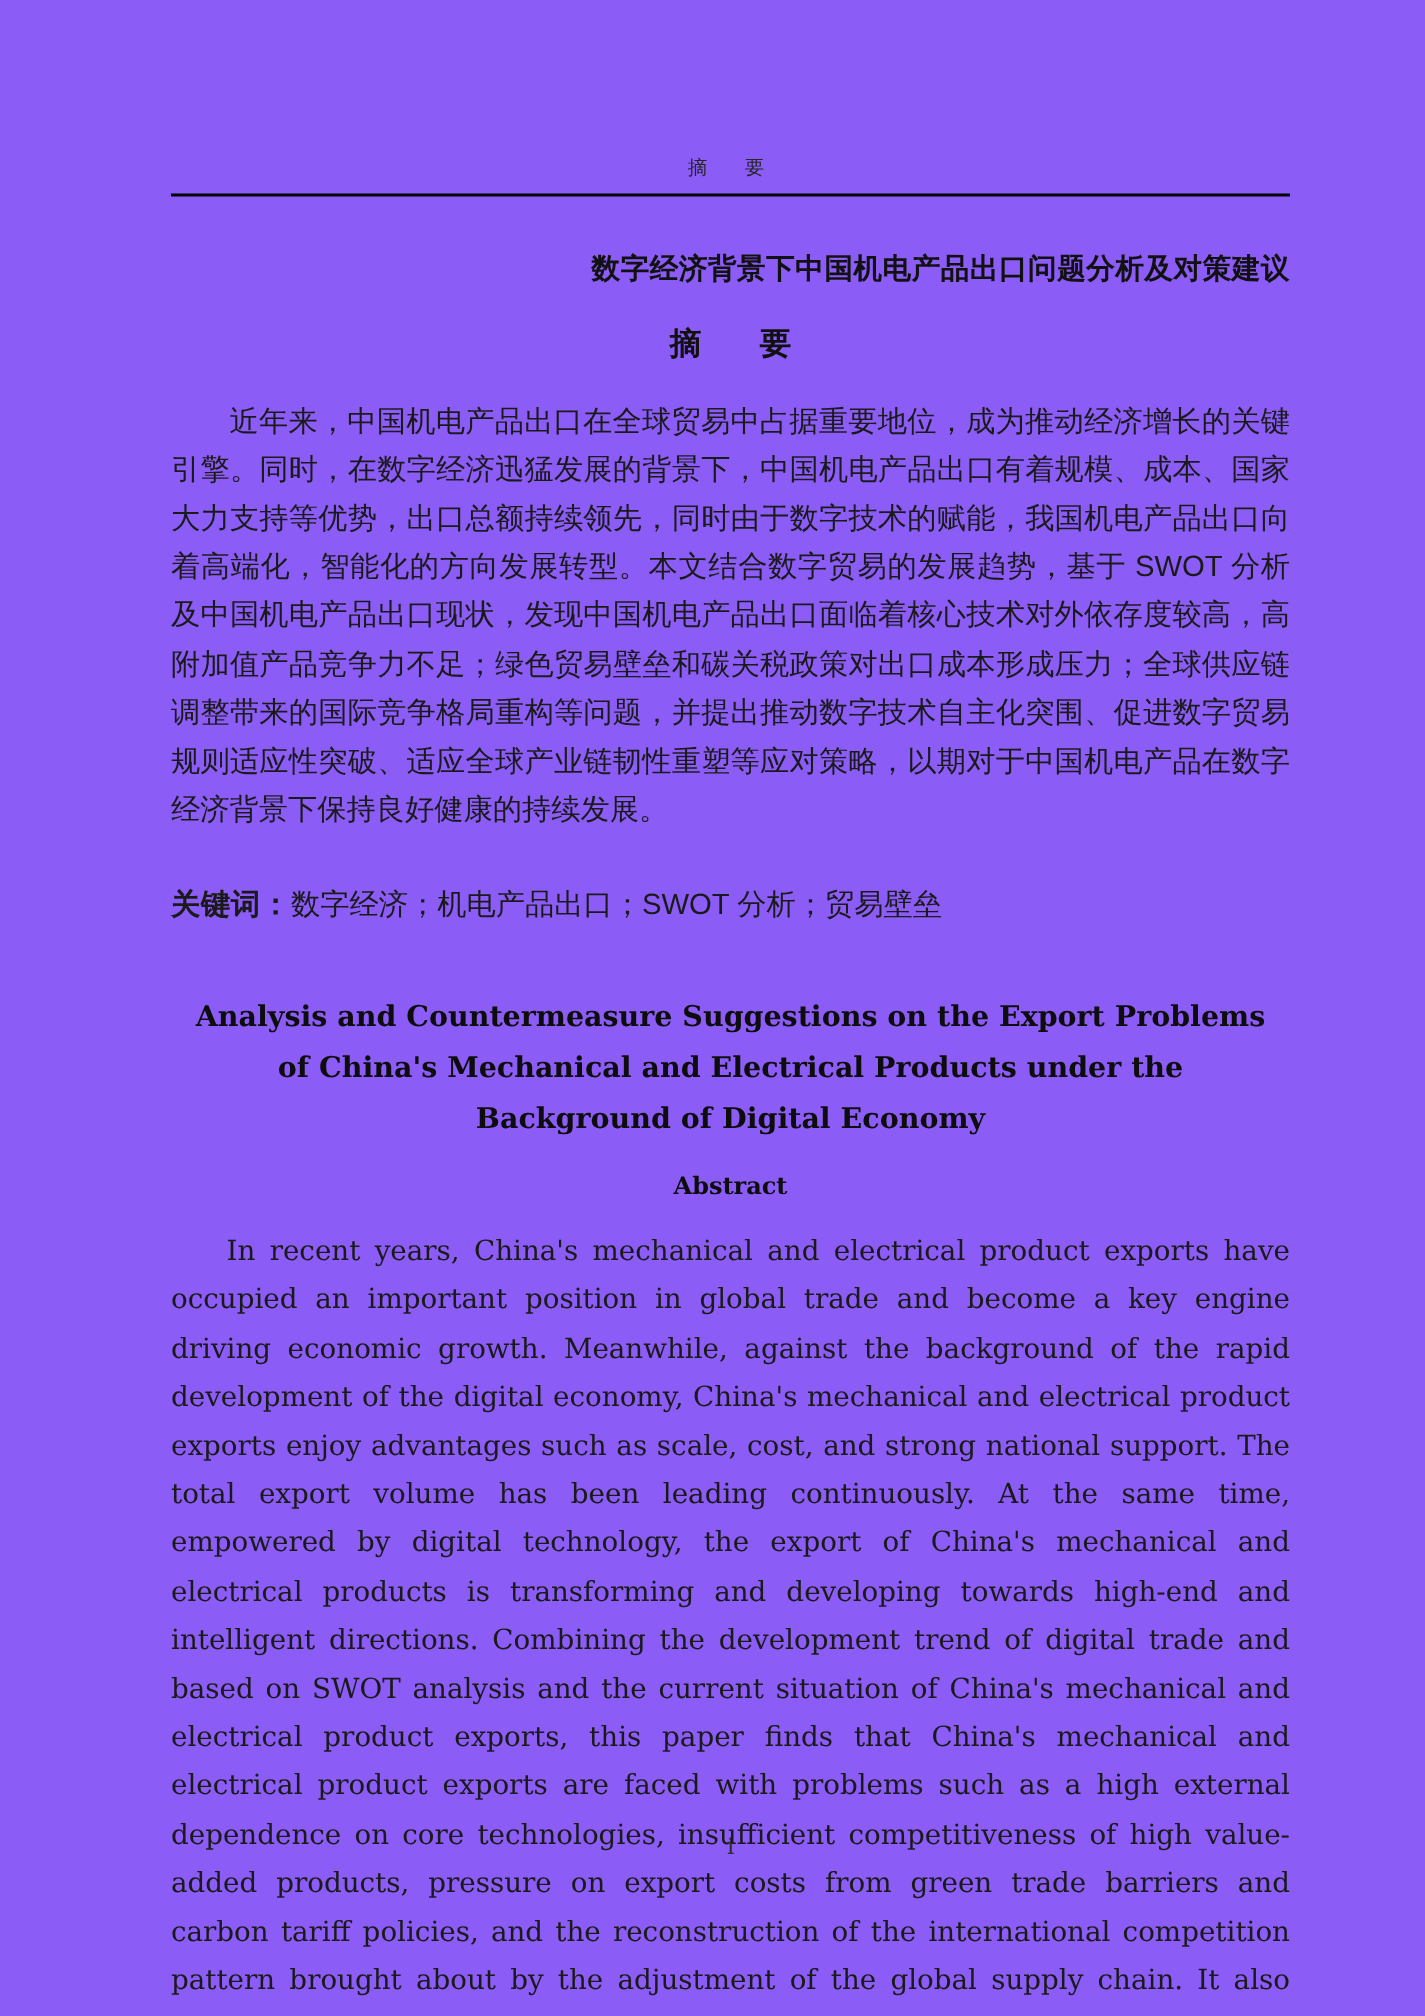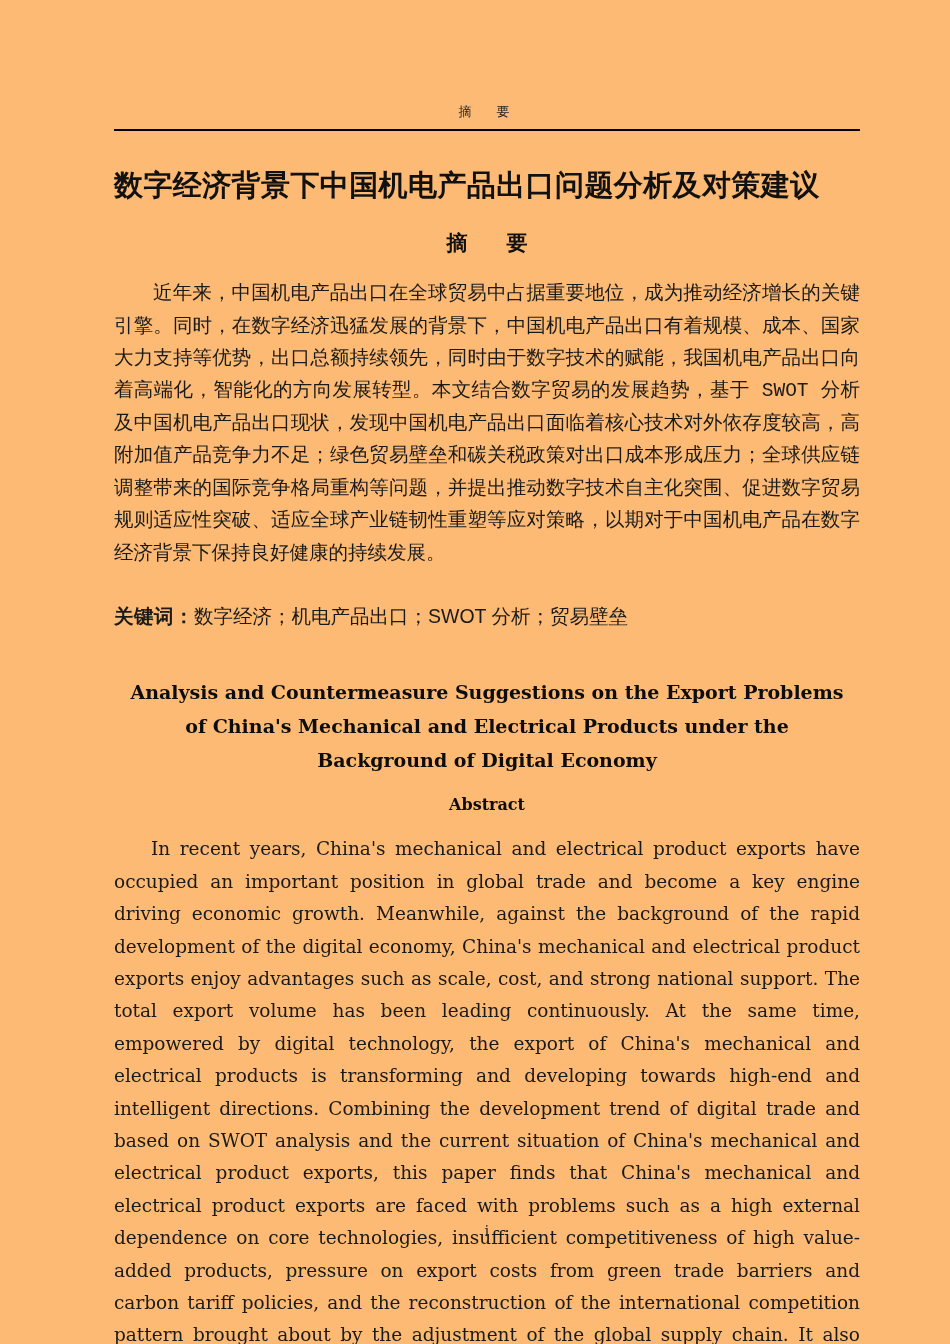--- a/index.html
+++ b/index.html
@@ -7,21 +7,21 @@
     margin: 0;
     padding: 0;
     background: #ffffff;
   }
 
   .page {
     position: relative;
     width: 950px;
     height: 1344px;
     margin: 0 auto;
-    background: #fdba74;
+    background: #8b5cf6;
     overflow: hidden;
     box-sizing: border-box;
   }
 
   
   .running-header {
     position: absolute;
     top: 103px;
     left: 114px;
     width: 746px;
@@ -45,44 +45,44 @@
   .content {
     position: absolute;
     top: 146px;
     left: 114px;
     width: 746px;
   }
 
   
   .cn-title {
     font-family: "DejaVu Sans", "Liberation Sans", sans-serif;
-    font-size: 29px;
+    font-size: 19px;
     line-height: 40px;
-    text-align: left;
+    text-align: right;
     color: #111111;
     letter-spacing: 0.4px;
     white-space: nowrap;
   }
 
   
   .cn-abstract-heading {
     font-family: "DejaVu Sans", "Liberation Sans", sans-serif;
     font-weight: bold;
     font-size: 21px;
     line-height: 36px;
     text-align: center;
     letter-spacing: 9px;
     text-indent: 9px;
     color: #111111;
     margin-top: 6px;
   }
 
   
   .cn-body {
-    font-family: Liberation Mono, monospace;
+    font-family: Liberation Sans, sans-serif;
     font-size: 19.5px;
     line-height: 32.4px;
     text-align: justify;
     text-justify: inter-character;
     text-indent: 39px;
     color: #1a1a1a;
     margin-top: 14px;
     letter-spacing: 0px;
   }
 

